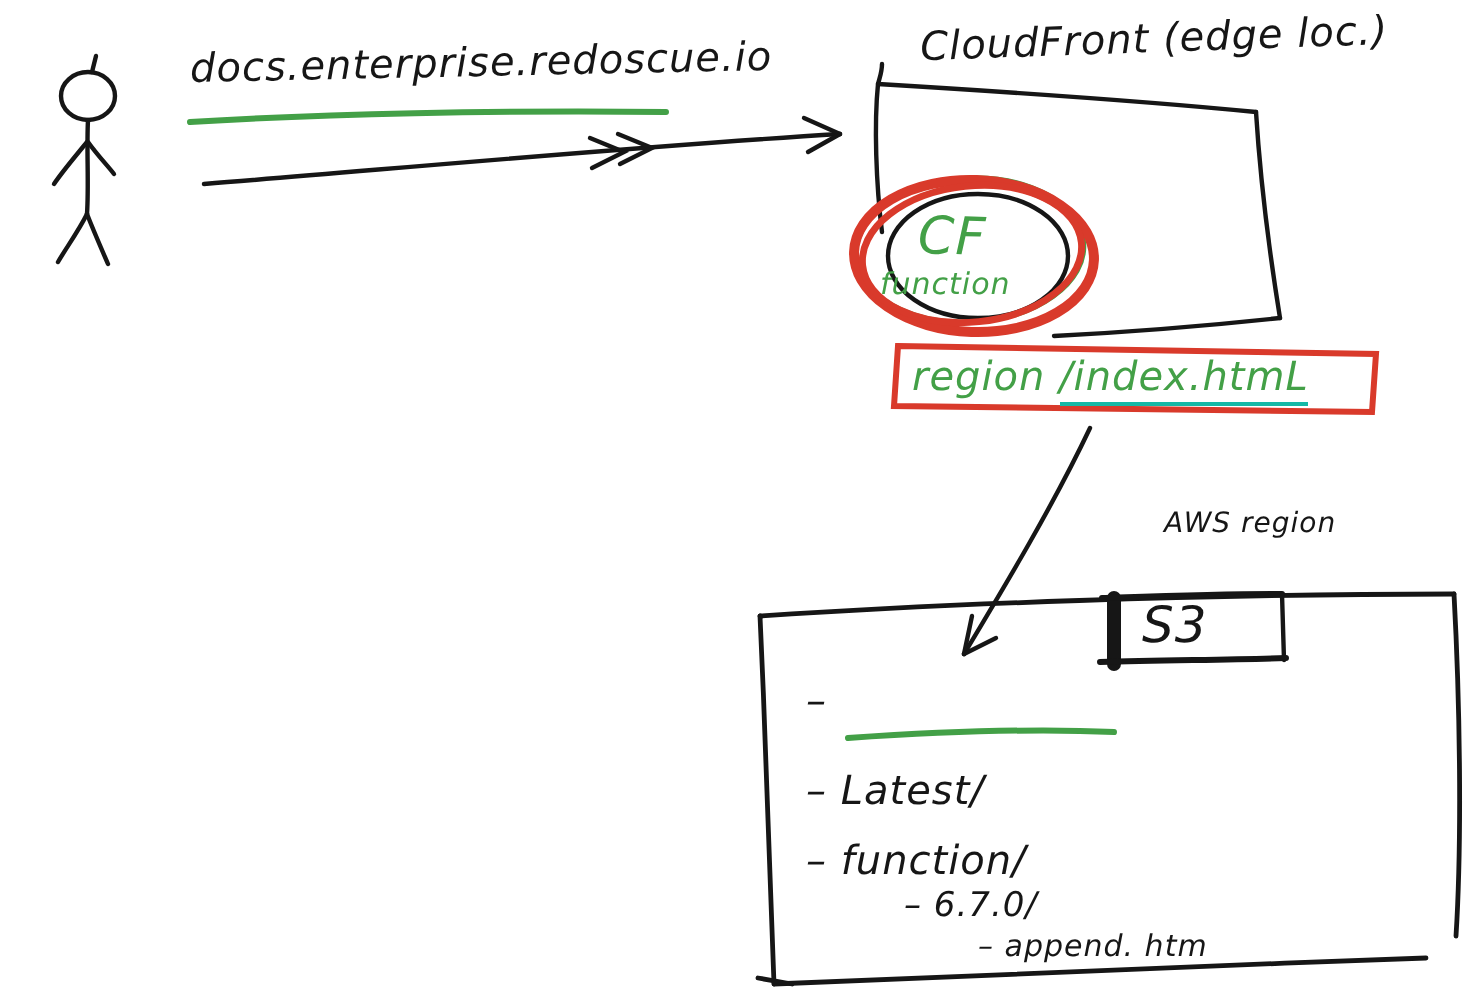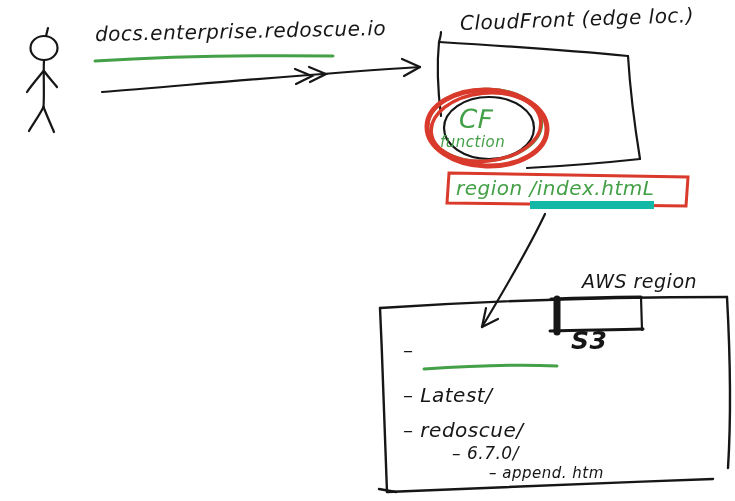--- a/index.html
+++ b/index.html
@@ -18,25 +18,25 @@
     font-style: italic;
     color: #161616;
     white-space: nowrap;
     letter-spacing: 0.5px;
     line-height: 1.1;
   }
   .green { color: #43a047; }
   .row { position:absolute; display:flex; align-items:flex-start; font-style: italic; color:#161616; white-space:nowrap; letter-spacing:0.5px; }
   .row .dash { display:inline-block; }
   .row .itm { display:inline-block; }
-  .underline-green { border-bottom: 8px solid #14b8a6; padding-bottom: 1px; }
+  .underline-green { border-bottom: 2px solid #14b8a6; padding-bottom: 1px; }
   .tilt-1 { transform: rotate(-1.2deg); }
   .tilt-2 { transform: rotate(-2deg); }
   .tilt-3 { transform: rotate(1.5deg); }
-  .bold { font-weight: bold; margin-top: 28px; }
+  .bold { font-weight: normal; }
 </style>
 </head>
 <body>
 
 <div class="canvas">
 
   <svg class="ink-layer" width="735" height="501" viewBox="0 0 735 501">
 
     <g stroke="#161616" stroke-width="2.2" fill="none" stroke-linecap="round">
       <ellipse cx="44" cy="48" rx="13.5" ry="12"></ellipse>
@@ -104,36 +104,36 @@
 
   <div class="label green tilt-3" style="left:459px; top:105px; font-size:26px;">CF</div>
 
   <div class="label green" style="left:440px; top:134px; font-size:15px;">function</div>
 
   <div class="label green" style="left:456px; top:177px; font-size:20px;">
     <span>region</span>
     <span class="underline-green">/index.htmL</span>
   </div>
 
-  <div class="label" style="left:582px; top:271px; font-size:19px;font-style:italic;">AWS region</div>
+  <div class="label" style="left:582px; top:255px; font-size:14px;font-style:italic;">AWS region</div>
 
   <div class="label bold" style="left:571px; top:299px; font-size:25px;">S3</div>
 
   <div class="row" style="left:403px; top:338px; font-size:20px;">
     <span class="dash">–</span>&nbsp;
   </div>
 
   <div class="row" style="left:403px; top:383px; font-size:20px;">
     <span class="dash">–</span>&nbsp;
     <span class="itm">Latest/</span>
   </div>
 
   <div class="row" style="left:403px; top:418px; font-size:20px;">
     <span class="dash">–</span>&nbsp;
-    <span class="itm">redoscue/</span>
+    <span class="itm">function/</span>
   </div>
 
   <div class="row" style="left:452px; top:443px; font-size:17px;">
     <span class="dash">–</span>&nbsp;
     <span class="itm">6.7.0/</span>
   </div>
 
   <div class="row" style="left:489px; top:464px; font-size:15px;">
     <span class="dash">–</span>&nbsp;
     <span class="itm">append. htm</span>

